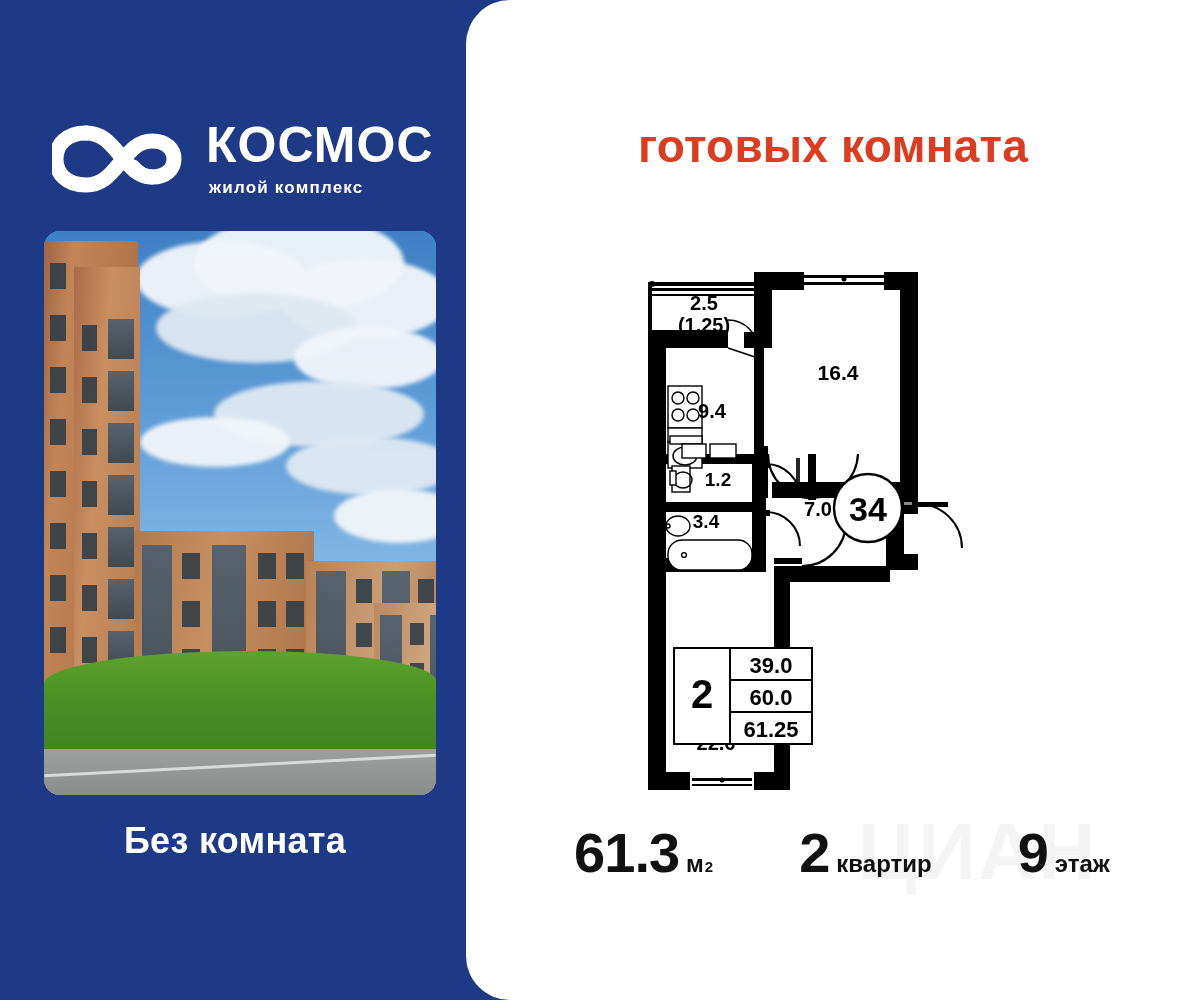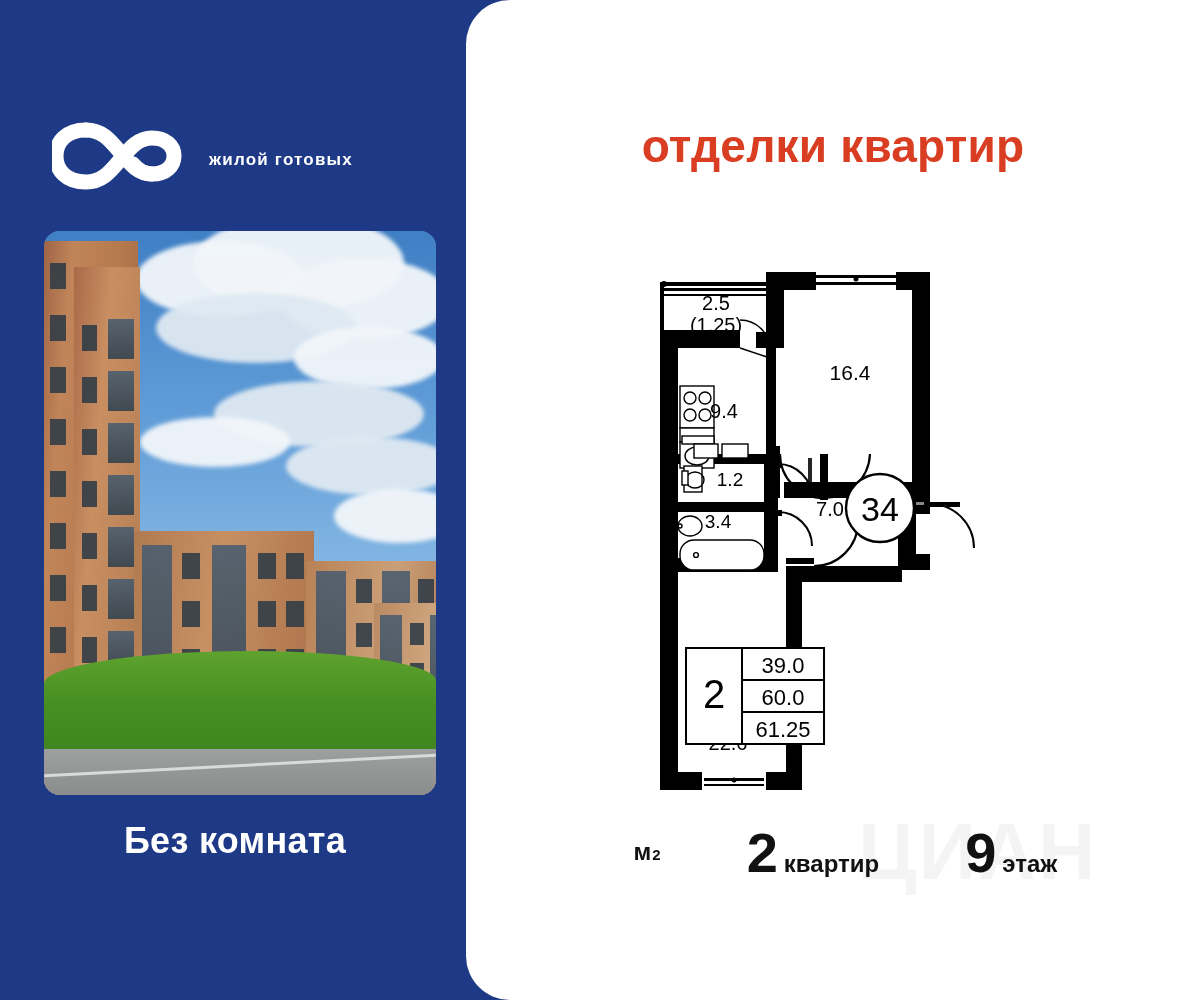--- a/index.html
+++ b/index.html
@@ -94,22 +94,22 @@
   }
   #headline {
     position: absolute; left: 0; top: 118px; width: 734px;
     text-align: center; color: #d93d22;
     font-size: 46px; font-weight: bold; line-height: 1.22;
     letter-spacing: .2px;
   }
   #headline .hl-line { display: block; }
 
   #floorplan-wrap {
-    position: absolute; left: 172px; top: 258px;
-    width: 420px; height: 540px;
+    position: absolute; left: 160px; top: 258px;
+    width: 420px; height: 540px; font-weight: bold;
   }
   #floorplan { width: 100%; height: 100%; display: block; }
 
   
   #stats-bar {
     position: absolute; left: 0; top: 812px; width: 734px; height: 80px;
     display: flex; align-items: center; justify-content: center; gap: 0;
     color: #111111;
   }
   .stat { display: flex; align-items: baseline; }
@@ -133,21 +133,22 @@
   <div id="logo-block">
     <span id="logo-mark">
       <svg viewBox="0 0 136 72" width="136" height="72" aria-hidden="true">
         <path d="M34 10 C14 10 4 22 4 36 C4 50 14 62 34 62 C50 62 58 52 68 40
                  C78 28 86 18 100 18 C114 18 122 26 122 36 C122 46 114 54 100 54
                  C92 54 86 50 81 44" fill="none" stroke="#ffffff" stroke-width="15" stroke-linecap="round"></path>
         <path d="M34 10 C50 10 58 20 68 32 C78 44 86 54 100 54" fill="none" stroke="#ffffff" stroke-width="15" stroke-linecap="round"></path>
       </svg>
     </span>
     <span id="logo-text-group">
-      <span id="brand-sub">жилой готовых</span>
+      <span id="brand-name">КОСМОС</span>
+      <span id="brand-sub">жилой комплекс</span>
     </span>
   </div>
 
   <div id="building-photo">
     <div class="ph-layer" id="sky"></div>
 
     <div class="cloud" style="left:92px;  top:10px;  width:170px; height:76px;"></div>
     <div class="cloud" style="left:150px; top:-16px; width:210px; height:96px;"></div>
     <div class="cloud" style="left:236px; top:28px;  width:170px; height:80px;"></div>
     <div class="cloud cloud2" style="left:112px; top:62px; width:200px; height:70px;"></div>
@@ -231,21 +232,21 @@
     <div id="road"></div>
     <div id="road-edge"></div>
   </div>
 
   <div id="finish-caption">Без комната</div>
 </div>
 
 <div id="content-card">
 
   <div id="headline">
-    <span class="hl-line">отделки квартир</span>
+    <span class="hl-line">готовых комната</span>
   </div>
 
   <div id="floorplan-wrap">
     <svg id="floorplan" viewBox="0 0 420 540">
       <g fill="#000000">
 
         <rect x="22" y="24" width="4" height="66"></rect>
         <rect x="22" y="24" width="110" height="4"></rect>
 
         <rect x="26" y="30" width="106" height="3"></rect>
@@ -378,20 +379,21 @@
         <text id="tbl-v2" x="145" y="447" font-size="22" font-family="Liberation Sans, sans-serif" text-anchor="middle" fill="#000">60.0</text>
         <text id="tbl-v3" x="145" y="479" font-size="22" font-family="Liberation Sans, sans-serif" text-anchor="middle" fill="#000">61.25</text>
       </g>
     </svg>
   </div>
 
   <div id="watermark">ЦИАН</div>
 
   <div id="stats-bar">
     <span class="stat" id="stat-area">
+      <span class="stat-num">61.3</span>
       <span class="stat-unit">м</span>
       <span class="stat-sup">2</span>
     </span>
     <span class="stat" id="stat-rooms">
       <span class="stat-num">2</span>
       <span class="stat-unit">квартир</span>
     </span>
     <span class="stat" id="stat-floor">
       <span class="stat-num">9</span>
       <span class="stat-unit">этаж</span>

